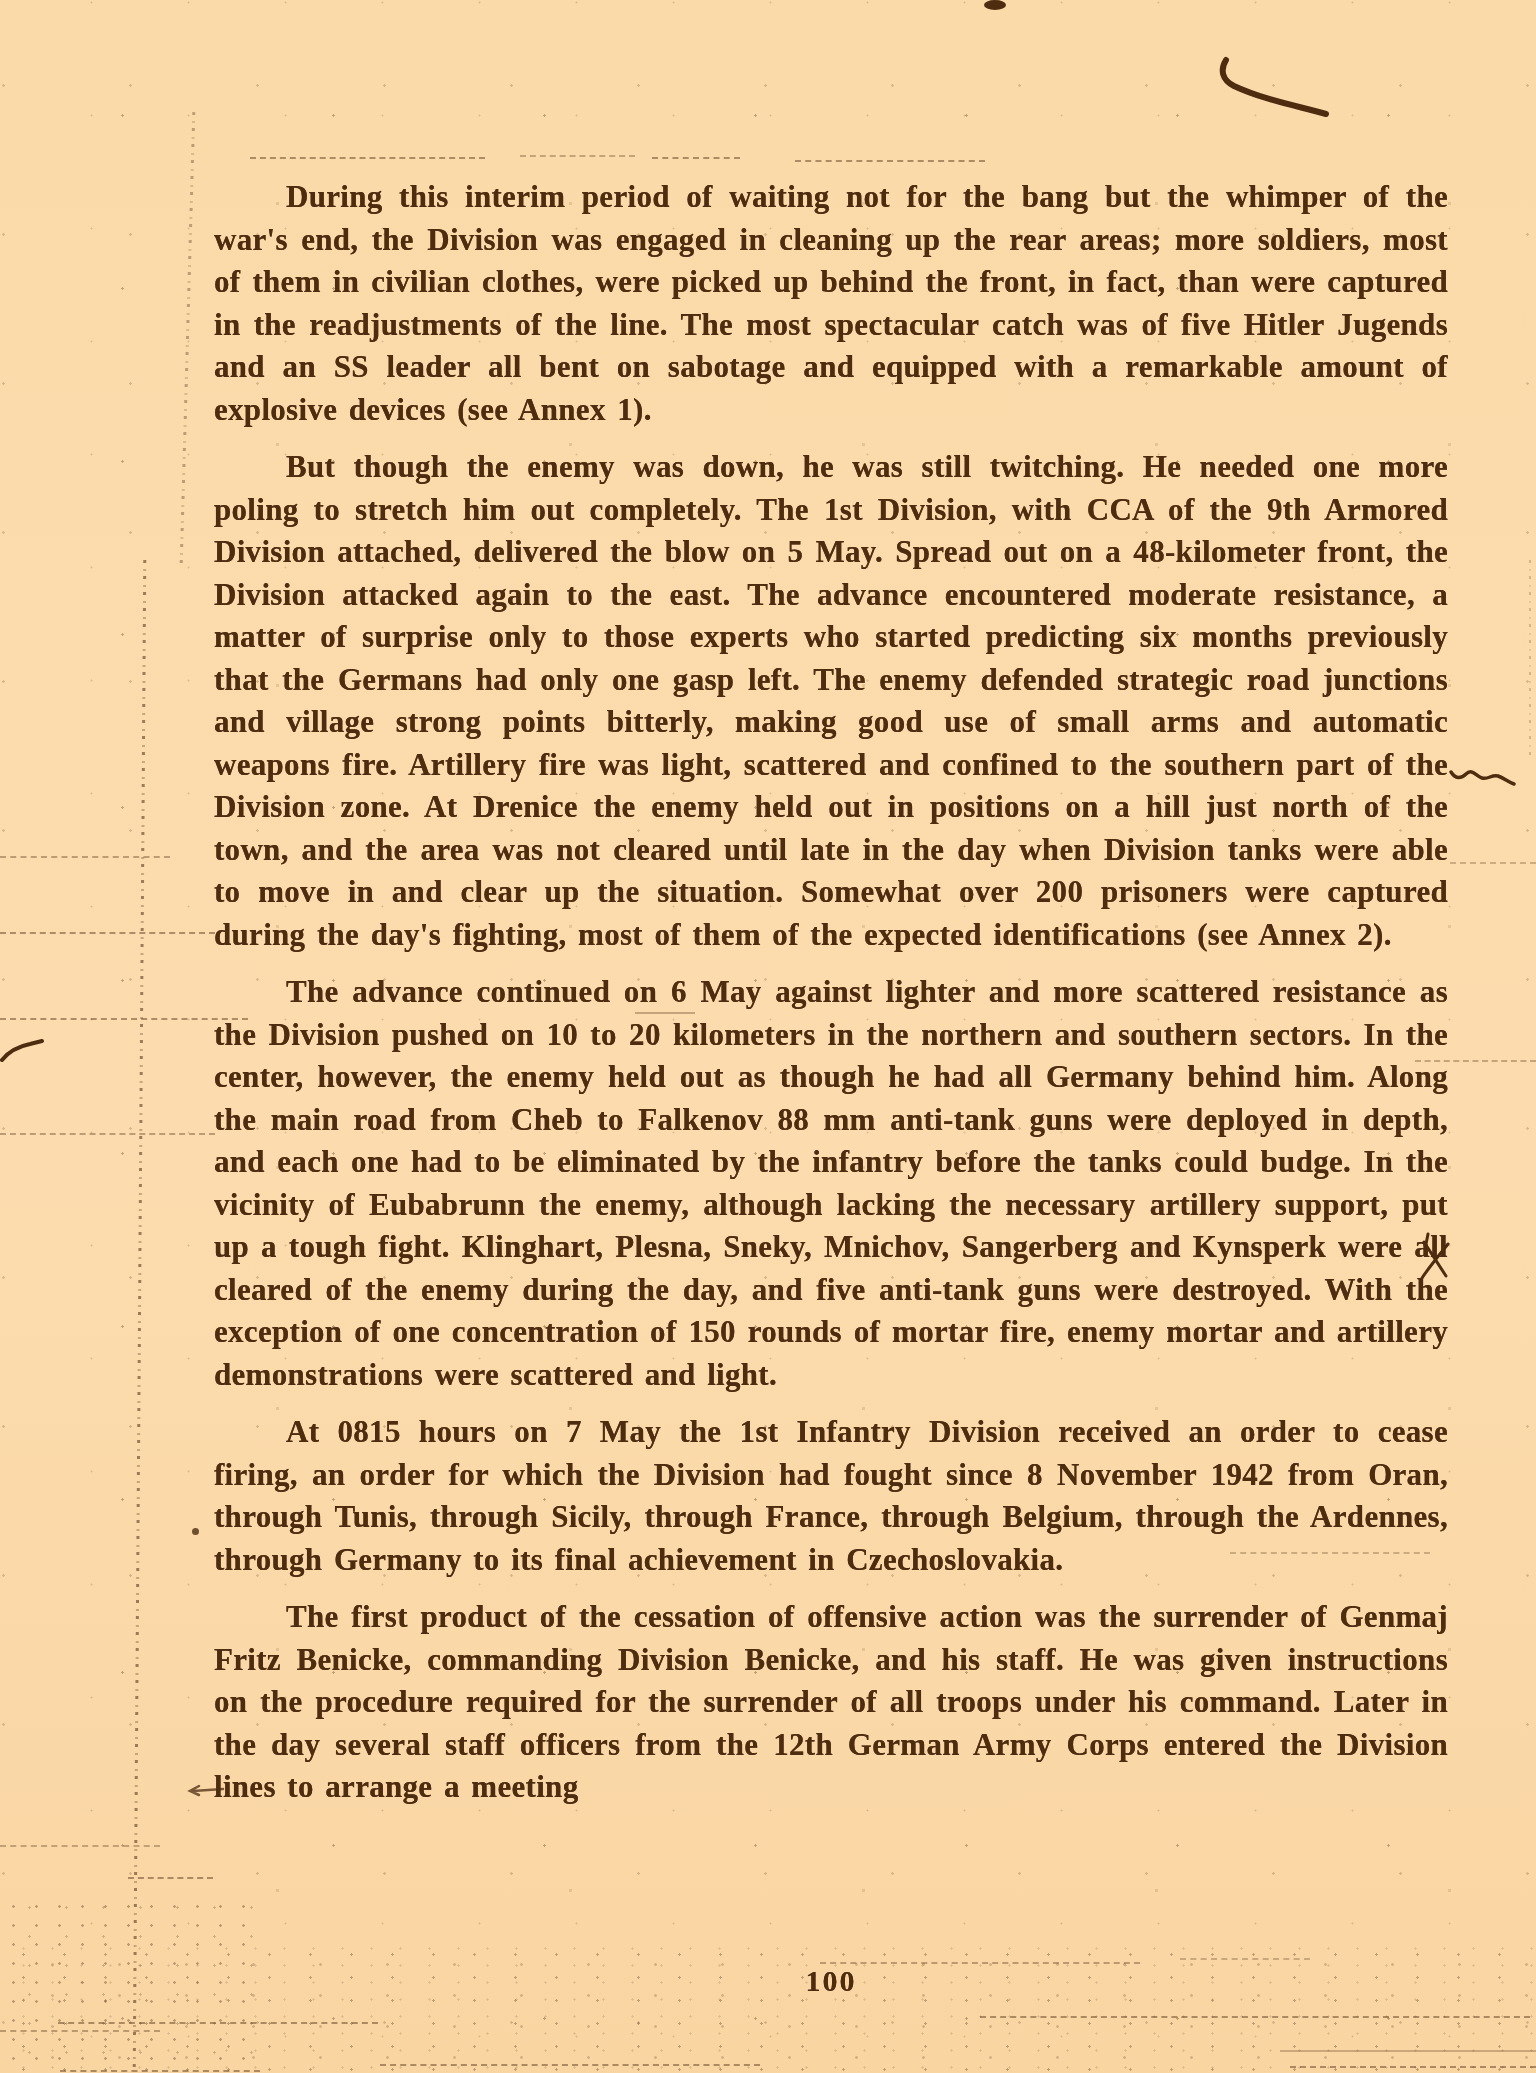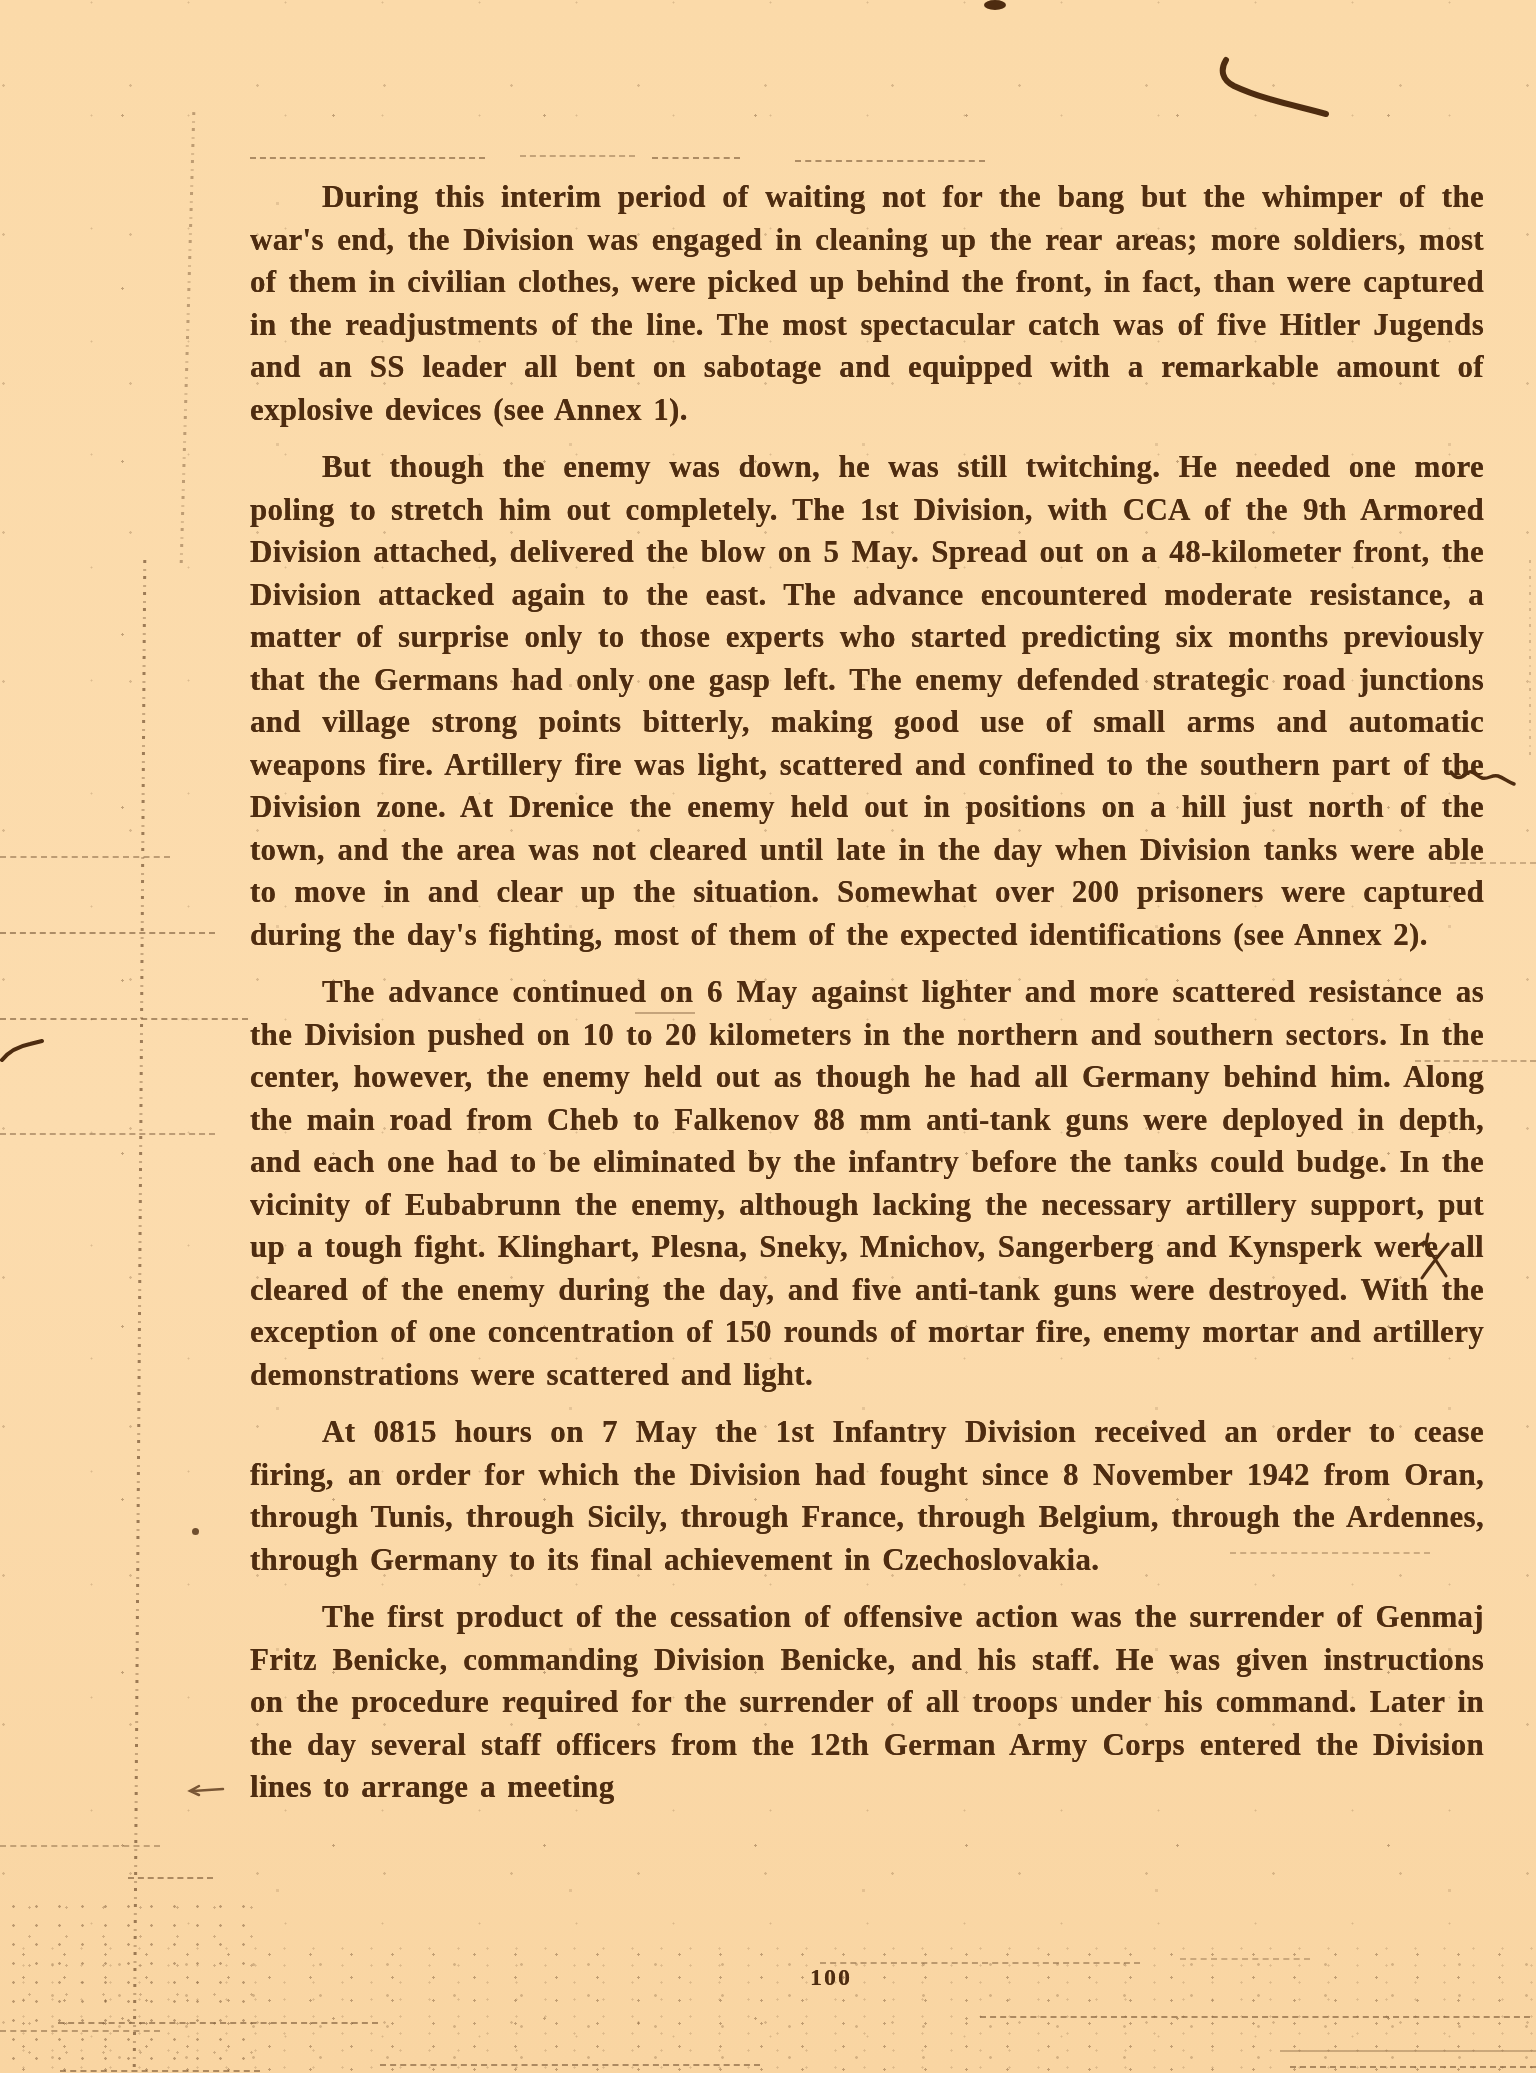--- a/index.html
+++ b/index.html
@@ -49,26 +49,25 @@
     background:repeating-linear-gradient(to bottom, rgba(78,44,16,.55) 0 3px, transparent 3px 9px, rgba(78,44,16,.3) 9px 11px, transparent 11px 16px);}
   .vline1{left:138px;top:560px;width:3px;height:1513px;transform:rotate(.4deg);}
   .vline2{left:186px;top:112px;width:3px;height:452px;opacity:.65;transform:rotate(1.6deg);}
   .vline3{left:1529px;top:560px;width:2px;height:200px;opacity:.4;}
   .hdash{position:absolute;border-top:2px dashed rgba(78,44,16,.45);pointer-events:none;}
   .text{
     position:absolute;left:214px;top:176px;width:1234px;
     font-size:31px;line-height:42.5px;font-weight:bold;
     text-align:justify;letter-spacing:.3px;word-spacing:3.5px;
     text-shadow:0 0 .5px rgba(78,44,16,.8);
-    margin-left:36px;
   }
   .text p{margin:0 0 15px 0;text-indent:72px;}
   .page-num{
     position:absolute;left:214px;top:1964px;width:1234px;text-align:center;
-    font-size:24px;font-weight:bold;letter-spacing:2px;
+    font-size:30px;font-weight:bold;letter-spacing:2px;
     text-shadow:0 0 .5px rgba(78,44,16,.8);
   }
   .svgmark{position:absolute;pointer-events:none;}
   .dotmark{position:absolute;width:7px;height:7px;border-radius:50%;background:rgba(78,44,16,.8);pointer-events:none;}
 </style>
 </head>
 <body>
 
 <div class="page">
 

